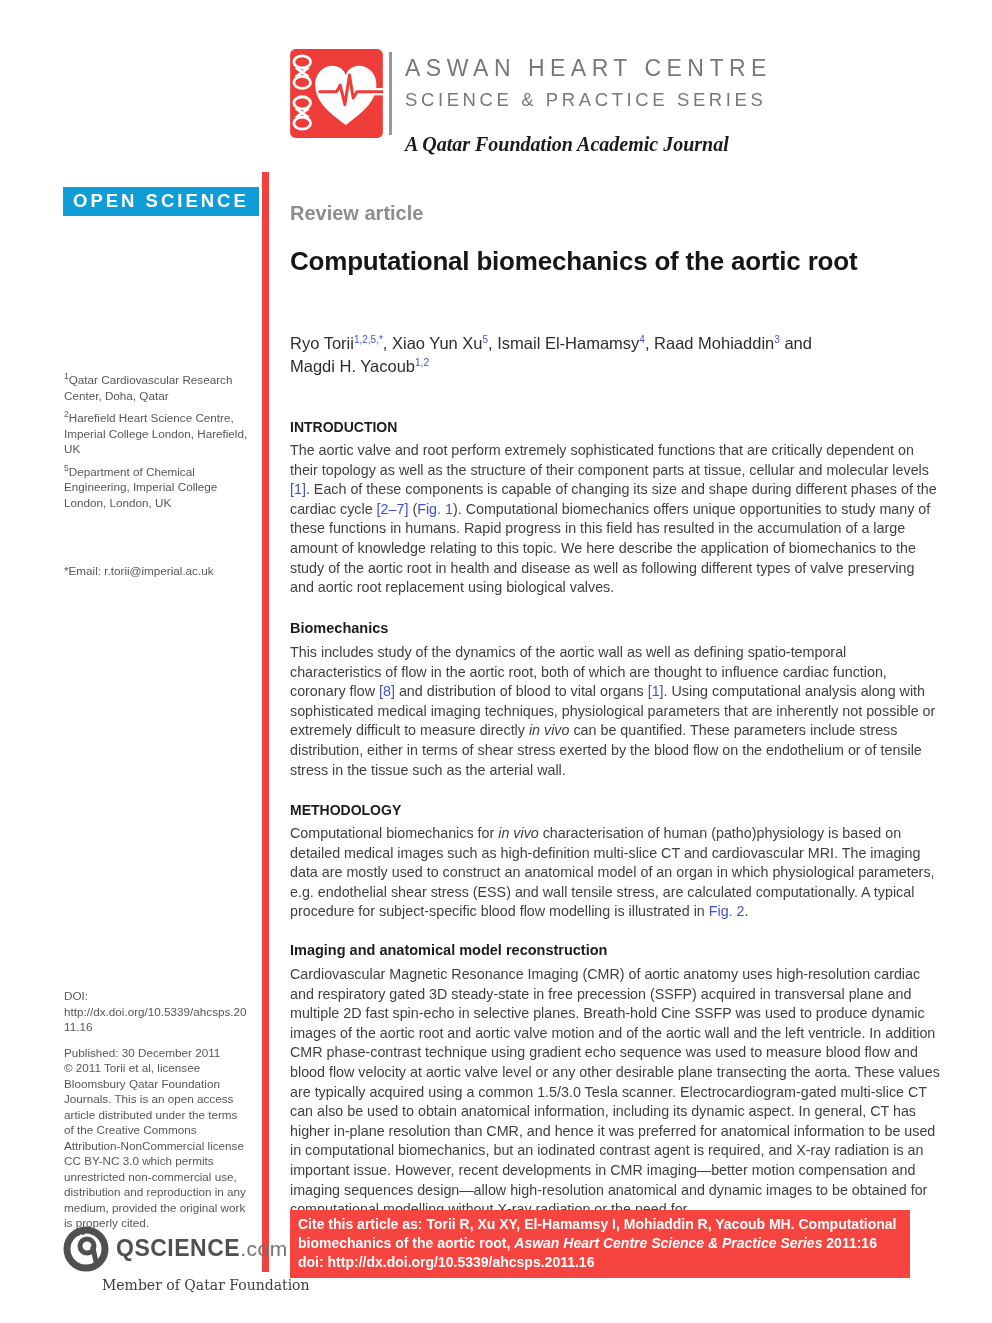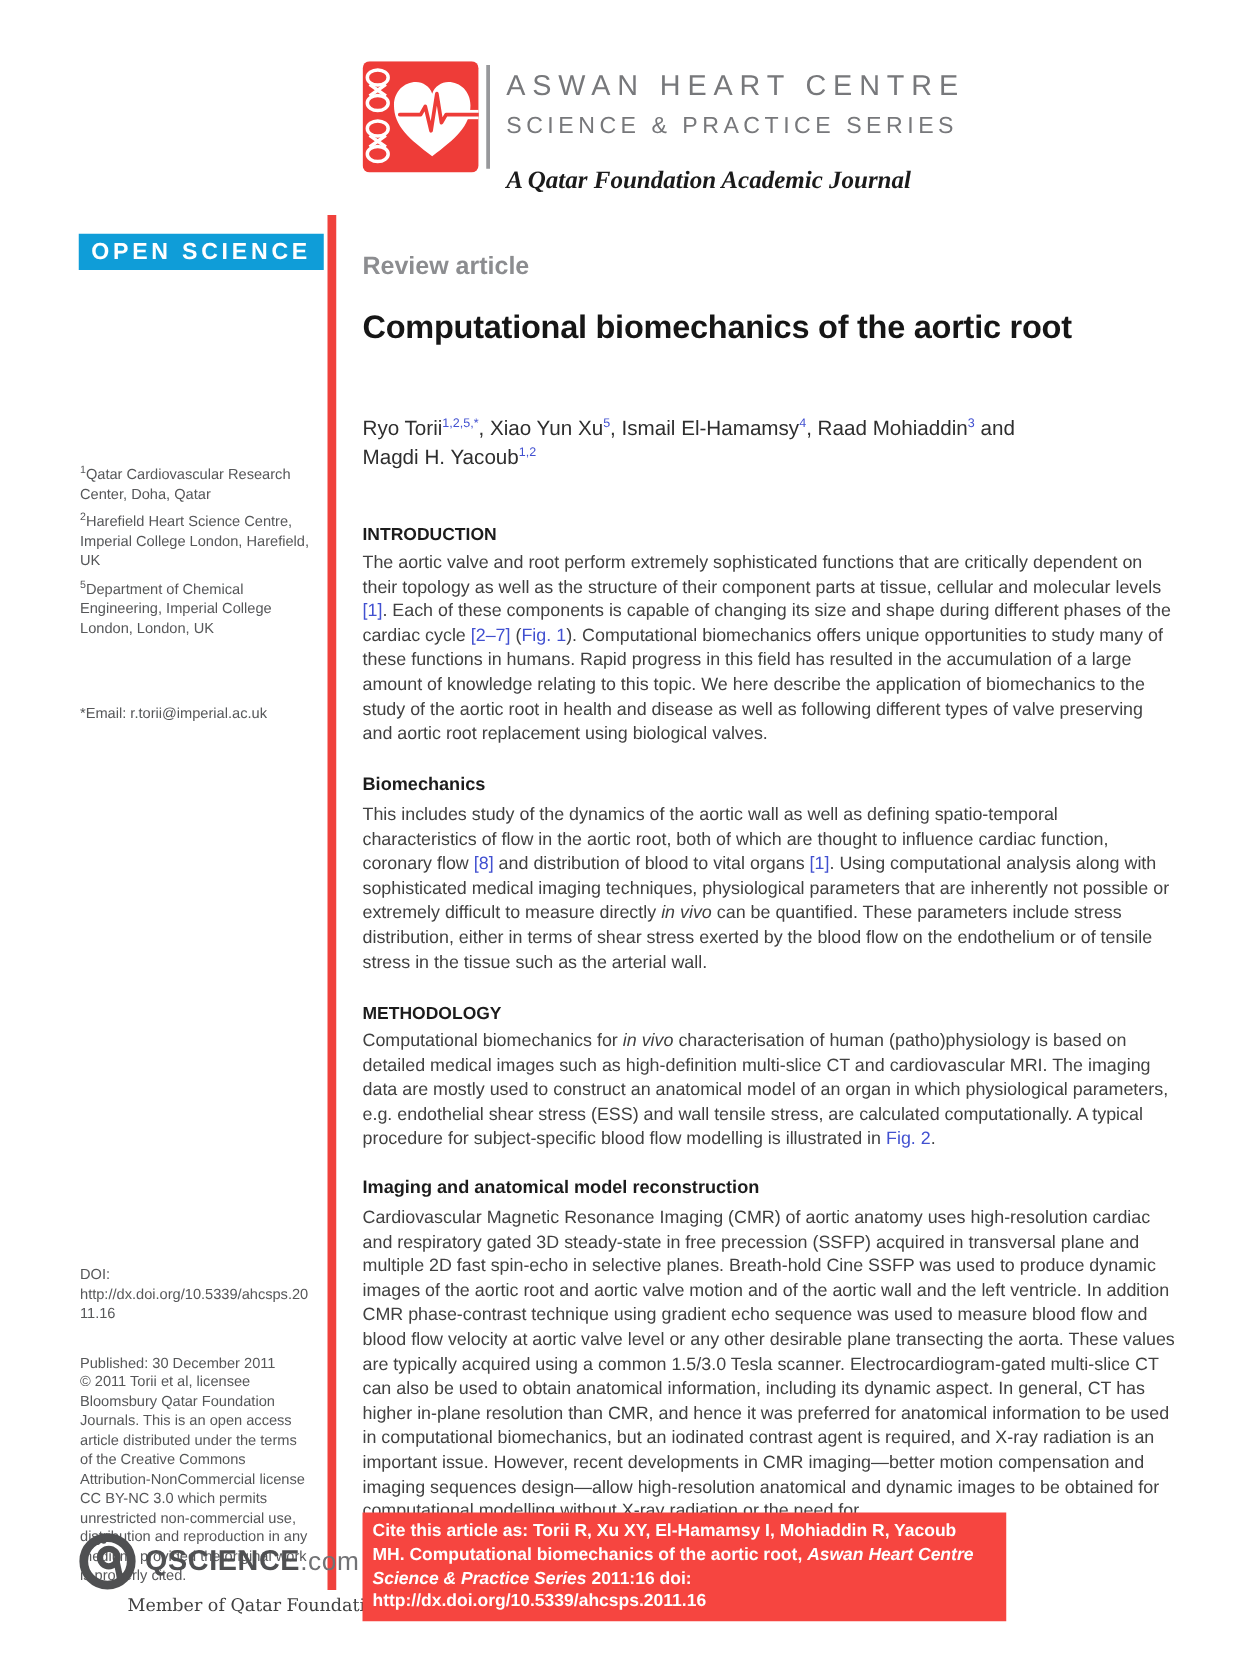--- a/index.html
+++ b/index.html
@@ -26,21 +26,21 @@
 
   
   .red-rule { position:absolute; left:262px; top:172px; width:7px; height:1100px; background:#f0413c; }
 
   
   .sidebar { position:absolute; left:64px; width:184px; color:#565759; font-size:11.7px; line-height:15.5px; }
   .affiliations { top:372px; }
   .aff-item { margin-bottom:7px; }
   .aff-item sup { font-size:8.5px; line-height:0; }
   .meta-block { top:988px; }
-  .meta-block p { overflow-wrap:anywhere;margin-top:24px; }
+  .meta-block p { overflow-wrap:anywhere; }
   .meta-doi { margin-bottom:10px; }
 
   
   .main { position:absolute; left:290px; top:16px; width:650px; height:1290px; }
   .article-type { position:absolute; top:186px; font-size:20px; font-weight:700; color:#8c8d90; }
   .article-title { position:absolute; top:224px; width:632px; font-size:26px; font-weight:700;
     color:#161616; line-height:43px; letter-spacing:-0.2px; }
   .authors { position:absolute; top:316px; width:640px; font-size:16.5px; color:#2e2e2e; line-height:23px; }
 
   .sec-heading { position:absolute; font-size:14px; font-weight:700; color:#1c1c1c; }
@@ -51,21 +51,21 @@
   .h-biomech { top:604px; } .p-biomech { top:627px; }
   .h-method { top:786px; } .p-method { top:808px; }
   .h-imaging { top:926px; } .p-imaging { top:949px; }
 
   
   .seg-link { color:#4150d0; }
   .seg-italic { font-style:italic; }
   .seg-sup { vertical-align:super; font-size:10px; color:#4150d0; line-height:0; }
 
   
-  .citation-box { position:absolute; left:290px; top:1210px; width:515px; min-height:62px;
+  .citation-box { position:absolute; left:290px; top:1210px; width:620px; min-height:62px;
     background:#f64540; color:#ffffff; font-weight:700; font-size:14px; line-height:18.8px;
     padding:5px 12px 7px 8px; }
 
   
   .qscience { position:absolute; left:60px; top:1222px; width:210px; }
   .qs-row { display:flex; align-items:center; }
   .qs-icon { width:52px; height:52px; flex:0 0 auto; }
   .qs-wordmark { font-size:23px; font-weight:800; color:#4f5052; letter-spacing:0.5px; margin-left:4px; white-space:nowrap; }
   .qs-com { font-weight:400; font-size:21px; color:#717275; }
   .qs-tagline { font-family:"DejaVu Serif", serif; font-size:14px;

